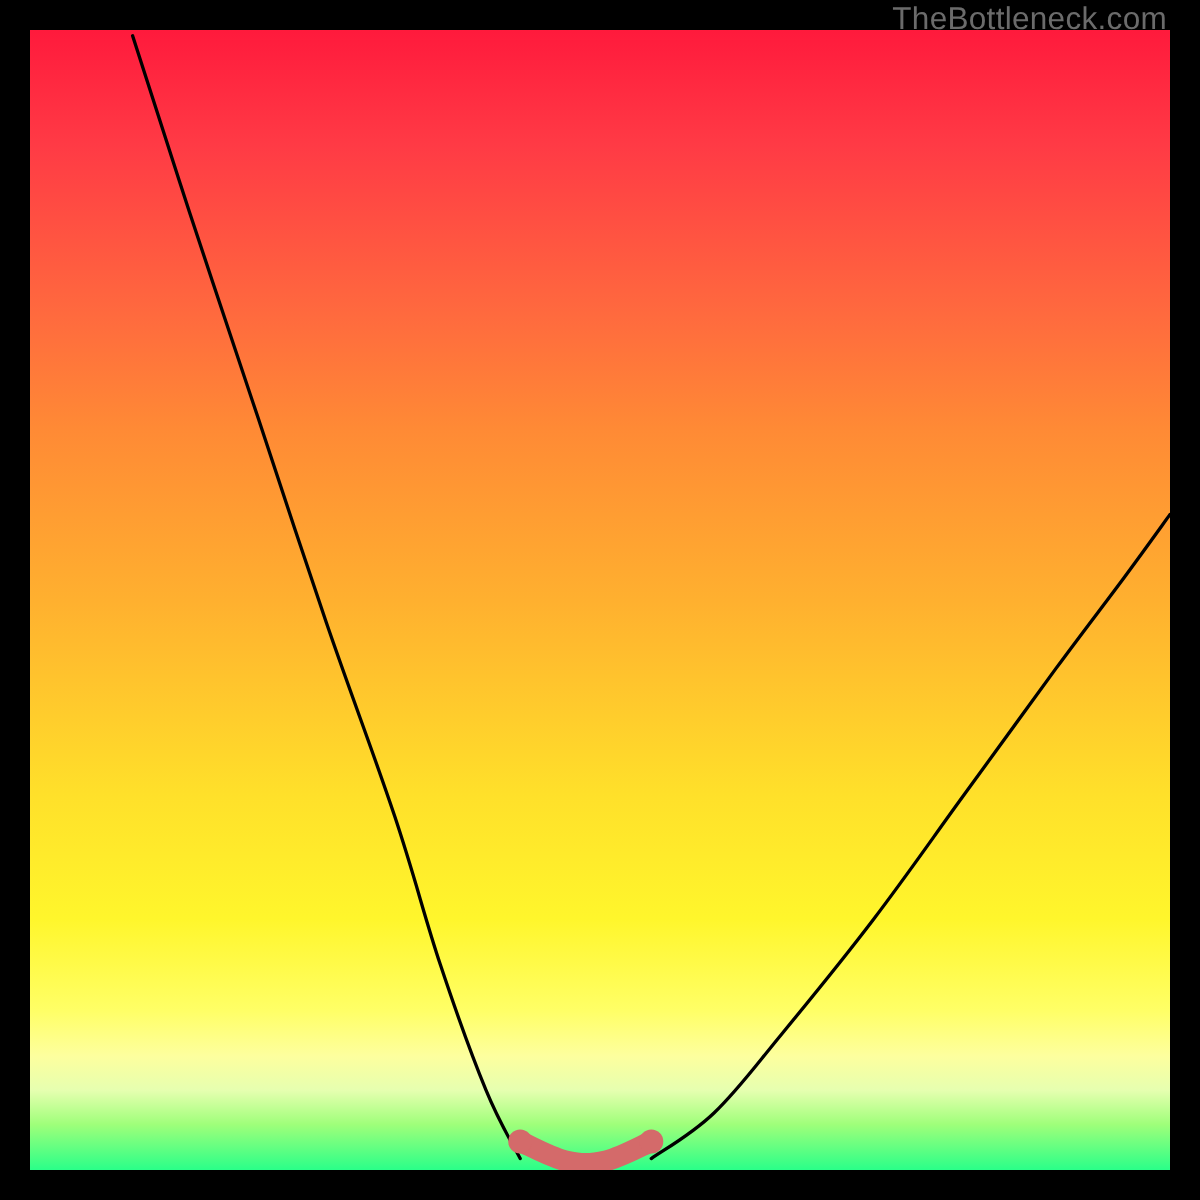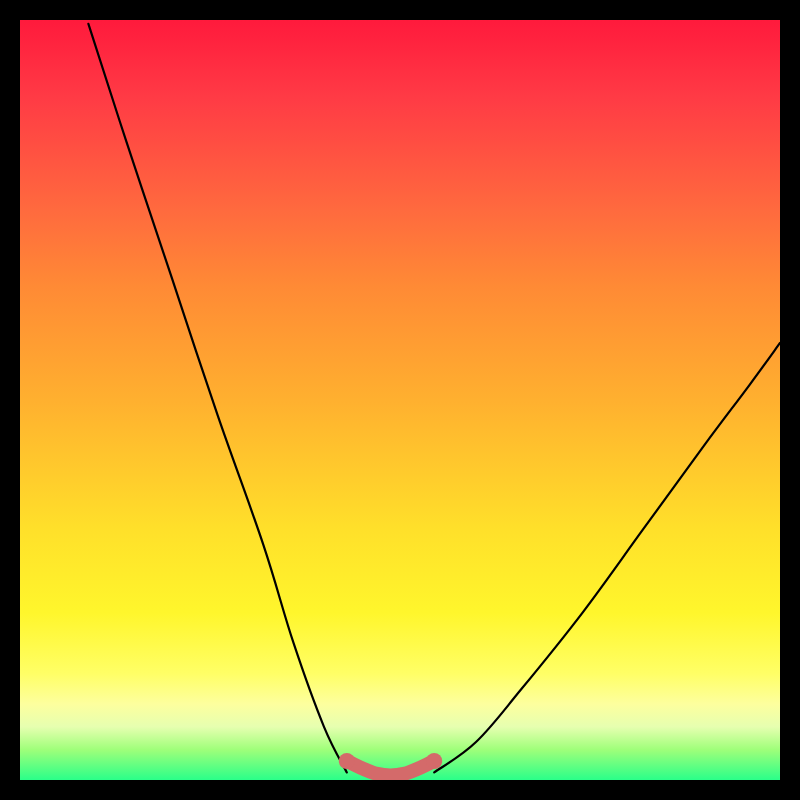--- a/index.html
+++ b/index.html
@@ -57,20 +57,21 @@
     font-weight: 500;
     letter-spacing: 0.2px;
     user-select: none;
     pointer-events: none;
   }
 </style>
 </head>
 <body>
 
 <div class="frame">
+  <div class="watermark">TheBottleneck.com</div>
 
   <div class="plot-area">
     <svg class="curves" viewBox="0 0 760 760">
       <path id="left-curve-path" fill="none" stroke="#000" stroke-width="2.2" stroke-linecap="round" d="M 68.39999999999999 3.8000000000000034 C 75.24 25.00400000000001, 91.352 75.77200000000003, 106.4 121.60000000000002 C 121.44800000000001 167.428, 135.584 209.152, 152 258.4 C 168.416 307.64799999999997, 181.184 347.32, 197.6 395.2 C 214.016 443.08, 229.52 483.35999999999996, 243.20000000000002 524.4 C 256.88 565.4399999999999, 262.65599999999995 590.368, 273.59999999999997 623.2 C 284.544 656.032, 294.424 683.544, 304 706.8 C 313.576 730.0559999999999, 322.696 744.192, 326.8 752.4"></path>
       <path id="right-curve-path" fill="none" stroke="#000" stroke-width="2.2" stroke-linecap="round" d="M 414.20000000000005 752.4 C 421.72400000000005 746.928, 440.26800000000003 737.048, 456 722 C 471.73199999999997 706.952, 482.44800000000004 692.0559999999999, 501.6 668.8 C 520.7520000000001 645.544, 540.512 621.528, 562.4 592.8000000000001 C 584.288 564.0720000000001, 601.3119999999999 539.2959999999999, 623.1999999999999 509.19999999999993 C 645.088 479.1039999999999, 664.848 451.592, 684 425.6 C 703.152 399.60800000000006, 715.9200000000001 383.26800000000003, 729.6 364.8 C 743.28 346.332, 754.528 330.52400000000006, 760 323.00000000000006"></path>
       <path id="bottom-band-path" fill="none" stroke="#d46a6a" stroke-width="14" stroke-linecap="round" stroke-linejoin="round" d="M 326.8 741 C 332.272 743.3256, 346.94 751.5944, 357.2 753.92 C 367.46 756.2456, 373.54 756.2456, 383.8 753.92 C 394.06 751.5944, 408.72800000000007 743.3256, 414.20000000000005 741"></path>
       <g id="bottom-band-dots">
           <circle cx="326.8" cy="741" r="8" fill="#d46a6a"></circle>
           <circle cx="414.20000000000005" cy="741" r="8" fill="#d46a6a"></circle>
         </g>

